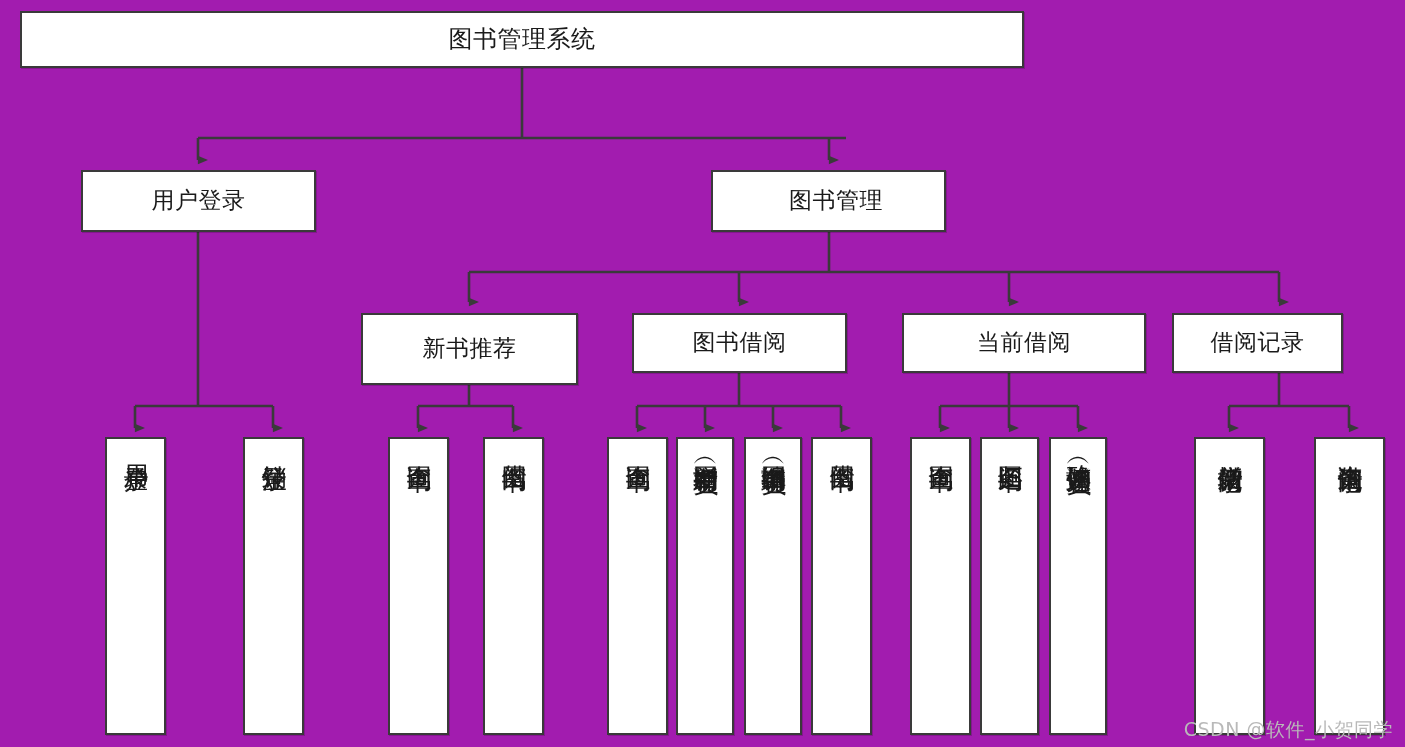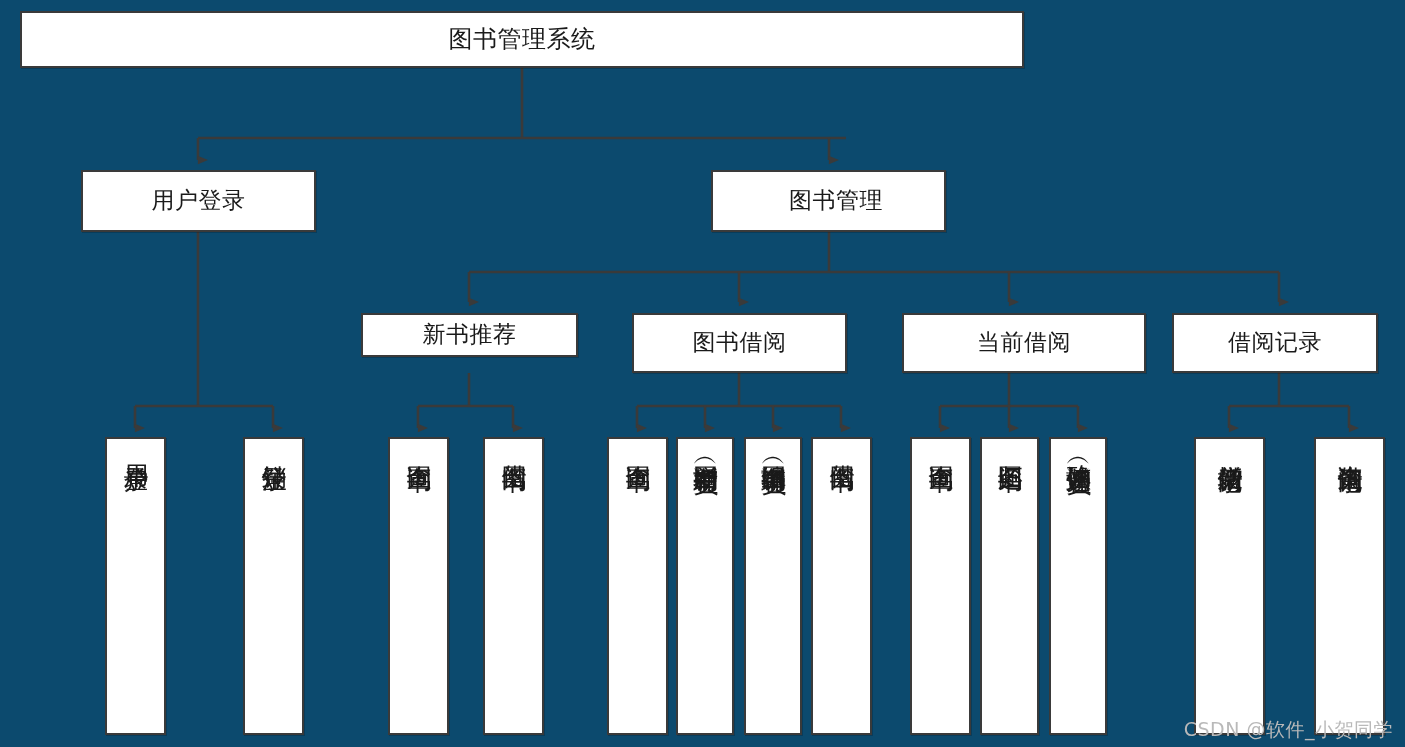--- a/index.html
+++ b/index.html
@@ -8,21 +8,21 @@
     padding: 0;
     background: #ffffff;
   }
   body {
     font-family: "DejaVu Sans", "Liberation Sans", sans-serif;
   }
   #canvas {
     position: relative;
     width: 1405px;
     height: 747px;
-    background: #0c4a6e;
+    background: #a21caf;
     overflow: hidden;
   }
   #edges {
     position: absolute;
     left: 0;
     top: 0;
     width: 1405px;
     height: 747px;
     pointer-events: none;
   }
@@ -133,30 +133,30 @@
     <span class="lbl">图书管理系统</span>
   </div>
 
   <div class="node horiz" style="left:81px; top:170px; width:235px; height:62px;">
     <span class="lbl">用户登录</span>
   </div>
   <div class="node horiz" style="left:711px; top:170px; width:235px; height:62px;padding-left:15px;">
     <span class="lbl">图书管理</span>
   </div>
 
-  <div class="node horiz" style="left:361px; top:313px; width:217px; height:44px;">
+  <div class="node horiz" style="left:361px; top:313px; width:217px; height:72px;">
     <span class="lbl">新书推荐</span>
   </div>
   <div class="node horiz" style="left:632px; top:313px; width:215px; height:60px;">
     <span class="lbl">图书借阅</span>
   </div>
   <div class="node horiz" style="left:902px; top:313px; width:244px; height:60px;">
     <span class="lbl">当前借阅</span>
   </div>
-  <div class="node horiz" style="left:1172px; top:313px; width:206px; height:60px;font-family:Liberation Serif, serif;">
+  <div class="node horiz" style="left:1172px; top:313px; width:171px; height:60px;font-family:Liberation Serif, serif;">
     <span class="lbl">借阅记录</span>
   </div>
 
   <div class="node vert" style="left:105px; top:437px; width:61px; height:298px;">
     <span class="lbl">用户登录</span>
   </div>
   <div class="node vert" style="left:243px; top:437px; width:61px; height:298px;">
     <span class="lbl">注销登录</span>
   </div>
 

